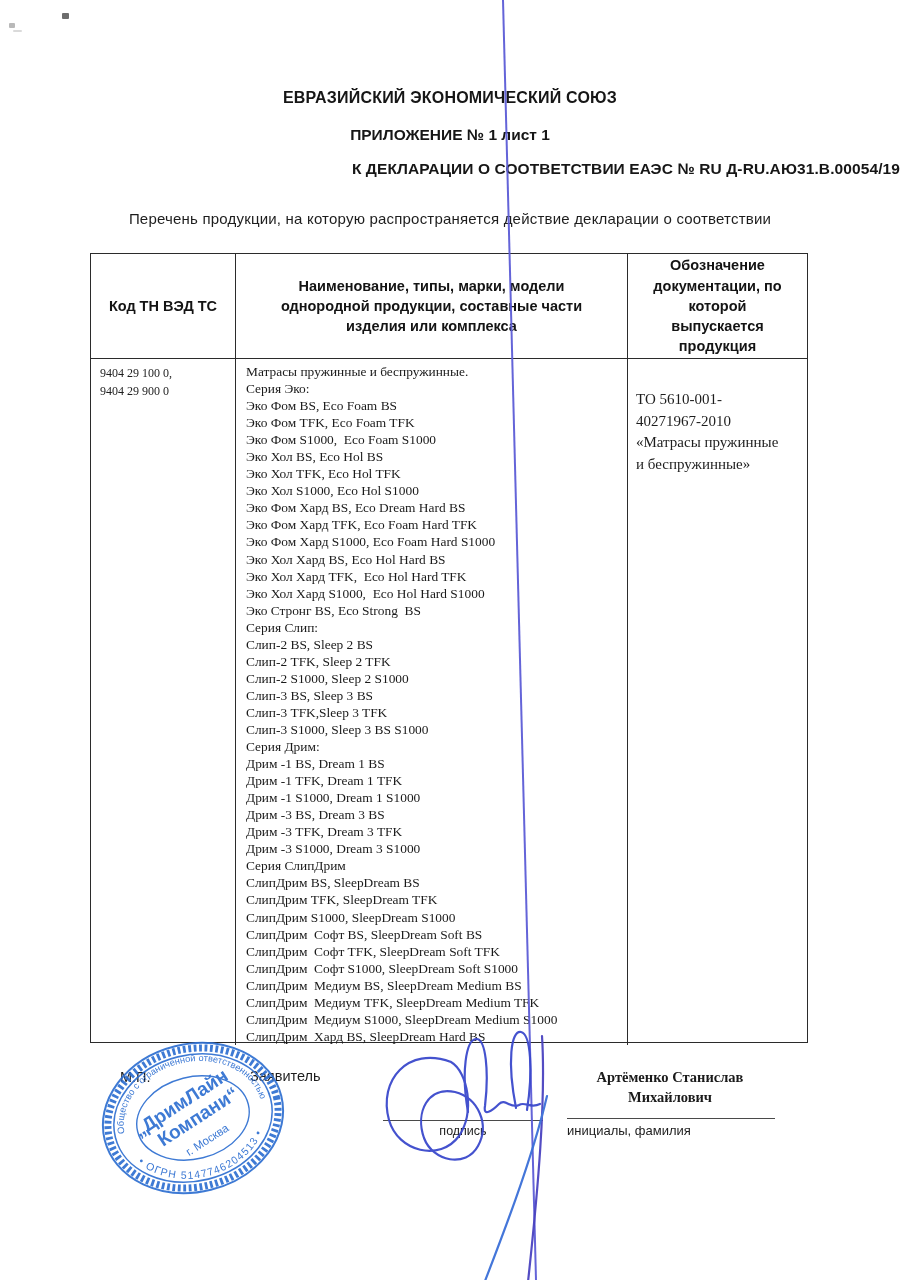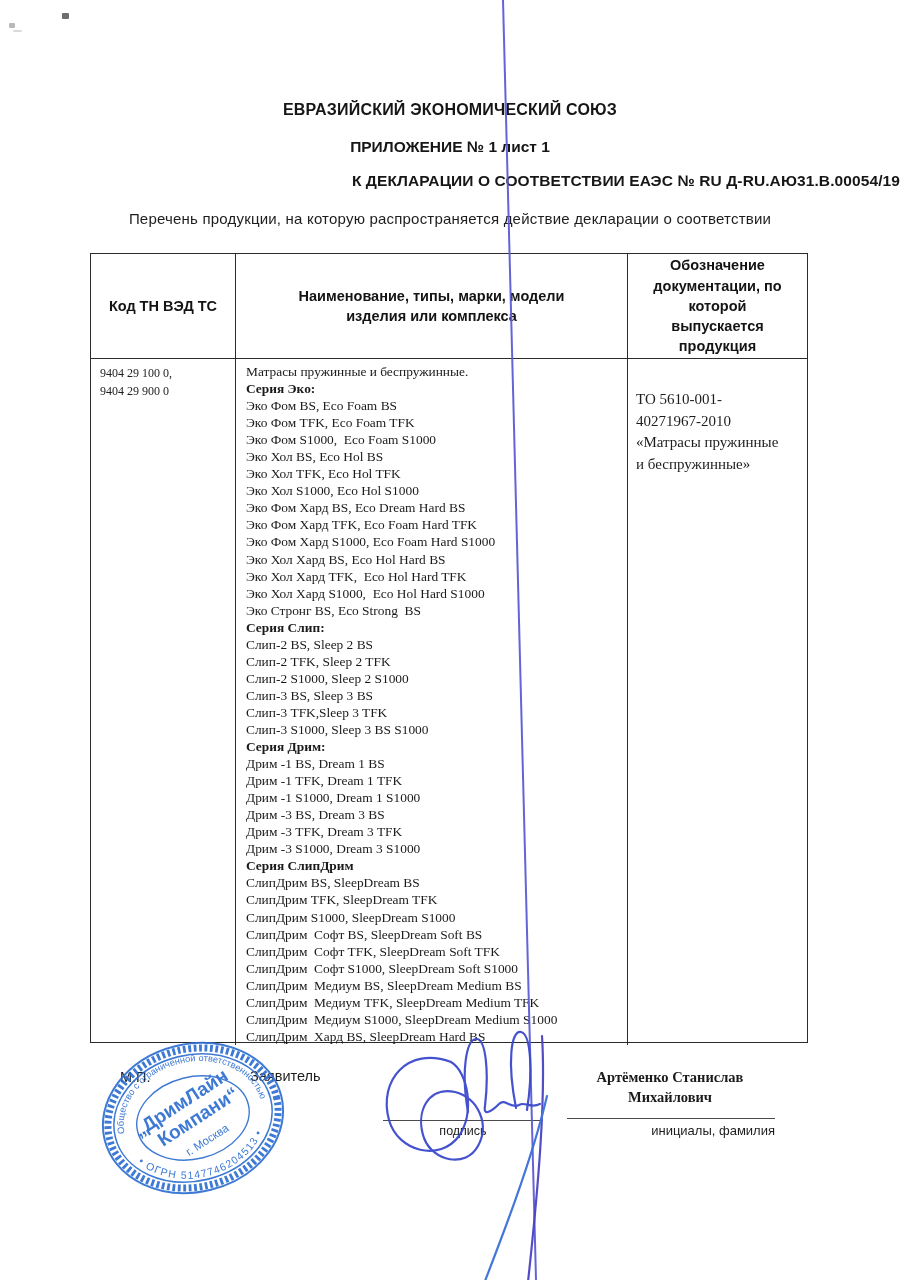--- a/index.html
+++ b/index.html
@@ -1,70 +1,71 @@
 <!DOCTYPE html>
 <html><head>
 <meta charset="utf-8">
 <style>
   html,body{margin:0;padding:0;}
   body{width:900px;height:1280px;position:relative;background:#ffffff;overflow:hidden;
        font-family:"Liberation Sans",sans-serif;color:#1d1d1d;}
   .title{position:absolute;left:0;width:900px;text-align:center;font-weight:bold;
-         font-family:"Liberation Sans",sans-serif;color:#161616;margin-top:12px;}
+         font-family:"Liberation Sans",sans-serif;color:#161616;}
   .t1{top:89px;font-size:16px;letter-spacing:.2px;}
   .t2{top:126px;font-size:15.5px;}
   .t3{top:160px;font-size:15.5px;letter-spacing:.1px;text-align:right;}
   .subtitle{position:absolute;left:0;top:210px;width:900px;text-align:center;
             font-size:15px;color:#1d1d1d;letter-spacing:.2px;}
 
   .table{position:absolute;left:90px;top:253px;width:718px;height:790px;
          border:1.6px solid #2b2b2b;box-sizing:border-box;display:grid;
          grid-template-columns:145px 392px 1fr;grid-template-rows:105px 1fr;background:transparent;}
   .cell{box-sizing:border-box;}
   .bR{border-right:1.4px solid #2b2b2b;}
   .bB{border-bottom:1.4px solid #2b2b2b;}
   .hc{display:flex;align-items:center;justify-content:center;text-align:center;
       font-weight:bold;font-size:14.5px;line-height:1.4;color:#141414;}
   .codelines{font-family:"Liberation Serif",serif;font-size:12px;line-height:18px;
              padding:5px 0 0 9px;}
   .plist{font-family:"Liberation Serif",serif;font-size:13.4px;line-height:17.05px;
          padding:4px 0 0 10px;color:#1a1a1a;}
   .plist div{white-space:pre;}
-  .plist div.b{font-weight:bold;}
+  .plist div.b{font-weight:normal;}
   .doclines{font-family:Liberation Serif, serif;font-size:15px;line-height:21.5px;
             padding:6px 0 0 8px;margin-top:24px;}
   .mp{position:absolute;left:120px;top:1069px;font-size:14.5px;}
   .applicant{position:absolute;left:250px;top:1068px;font-size:14.5px;}
   .sigline{position:absolute;left:383px;top:1120px;width:160px;border-top:1.5px solid #4a4a4a;}
   .sigcap{position:absolute;left:383px;top:1124px;width:160px;text-align:center;
           font-size:12.5px;color:#222;}
   .name{position:absolute;left:575px;top:1068px;width:190px;text-align:center;
         font-family:"Liberation Serif",serif;font-size:14.5px;line-height:19.5px;color:#1a1a1a;font-weight:bold;}
   .nameline{position:absolute;left:567px;top:1118px;width:208px;border-top:1.5px solid #4a4a4a;}
-  .namecap{position:absolute;left:567px;top:1123px;width:208px;text-align:right;font-size:13px;}
+  .namecap{position:absolute;left:567px;top:1123px;width:208px;text-align:left;font-size:13px;}
   .overlay{position:absolute;left:0;top:0;width:900px;height:1280px;pointer-events:none;}
   .stamp{position:absolute;left:92px;top:1030px;width:202px;height:178px;opacity:.92;}
   .speck{position:absolute;border-radius:1px;}
   .sp1{left:62px;top:13px;width:7px;height:6px;background:#3c3c3c;opacity:.75;}
   .sp2{left:9px;top:23px;width:6px;height:5px;background:#8b8b8b;opacity:.6;}
   .sp3{left:13px;top:30px;width:9px;height:2px;background:#b5b5b5;opacity:.5;}
 </style>
 </head>
 <body>
 
 <div class="title t1">ЕВРАЗИЙСКИЙ ЭКОНОМИЧЕСКИЙ СОЮЗ</div>
 <div class="title t2">ПРИЛОЖЕНИЕ № 1 лист 1</div>
 <div class="title t3">К ДЕКЛАРАЦИИ О СООТВЕТСТВИИ ЕАЭС № RU Д-RU.АЮ31.В.00054/19</div>
 <div class="subtitle">Перечень продукции, на которую распространяется действие декларации о соответствии</div>
 
 <div class="table">
   <div class="cell hc bR bB">Код ТН ВЭД ТС</div>
   <div class="cell hc bR bB">
     <div>
         <div>Наименование, типы, марки, модели</div>
+        <div>однородной продукции, составные части</div>
         <div>изделия или комплекса</div>
       </div>
   </div>
   <div class="cell hc bB">
     <div>
         <div>Обозначение</div>
         <div>документации, по</div>
         <div>которой</div>
         <div>выпускается</div>
         <div>продукция</div>

